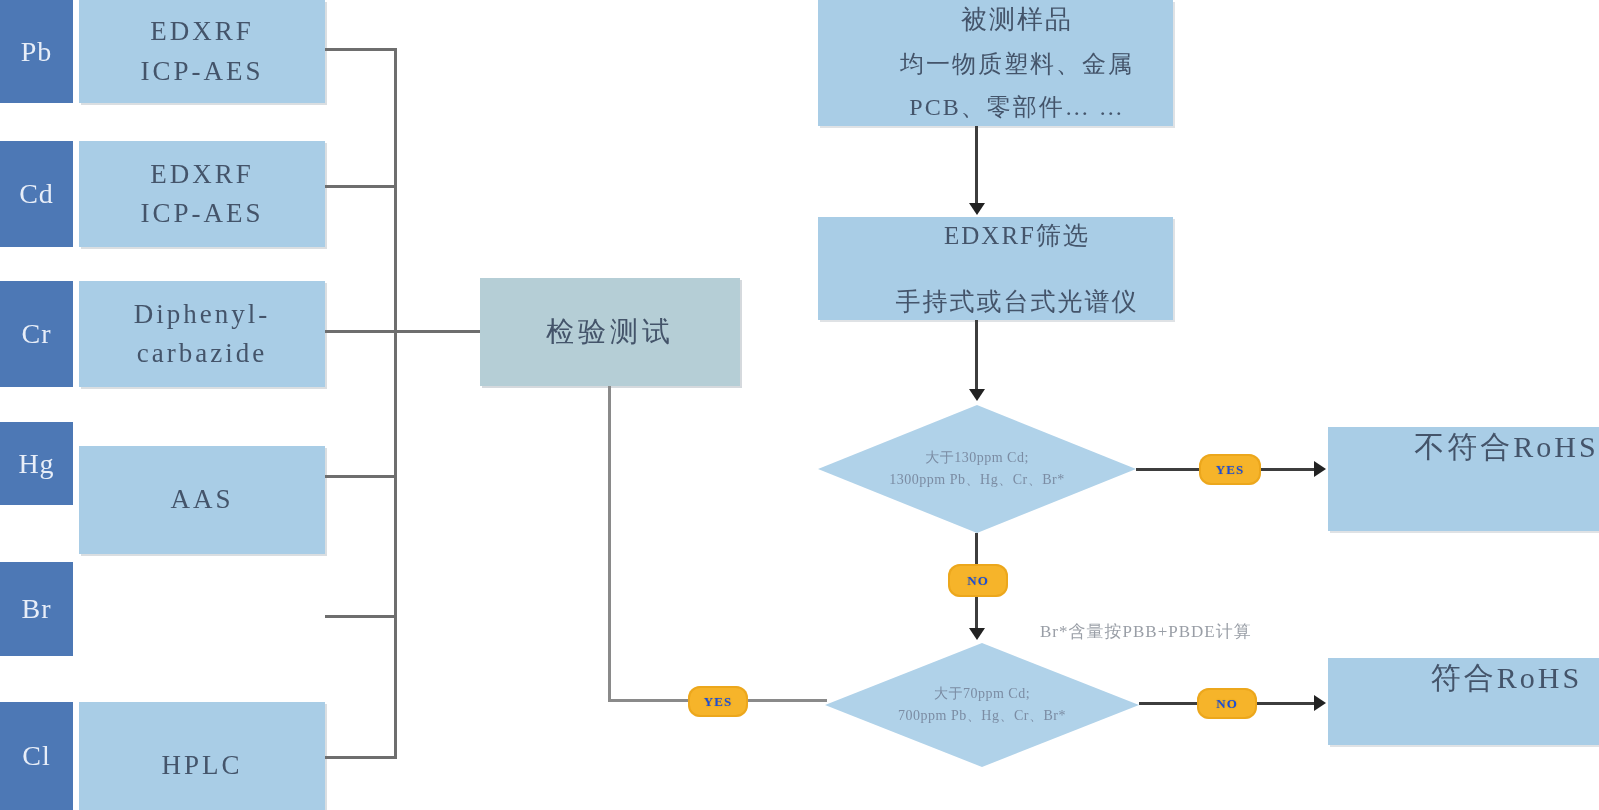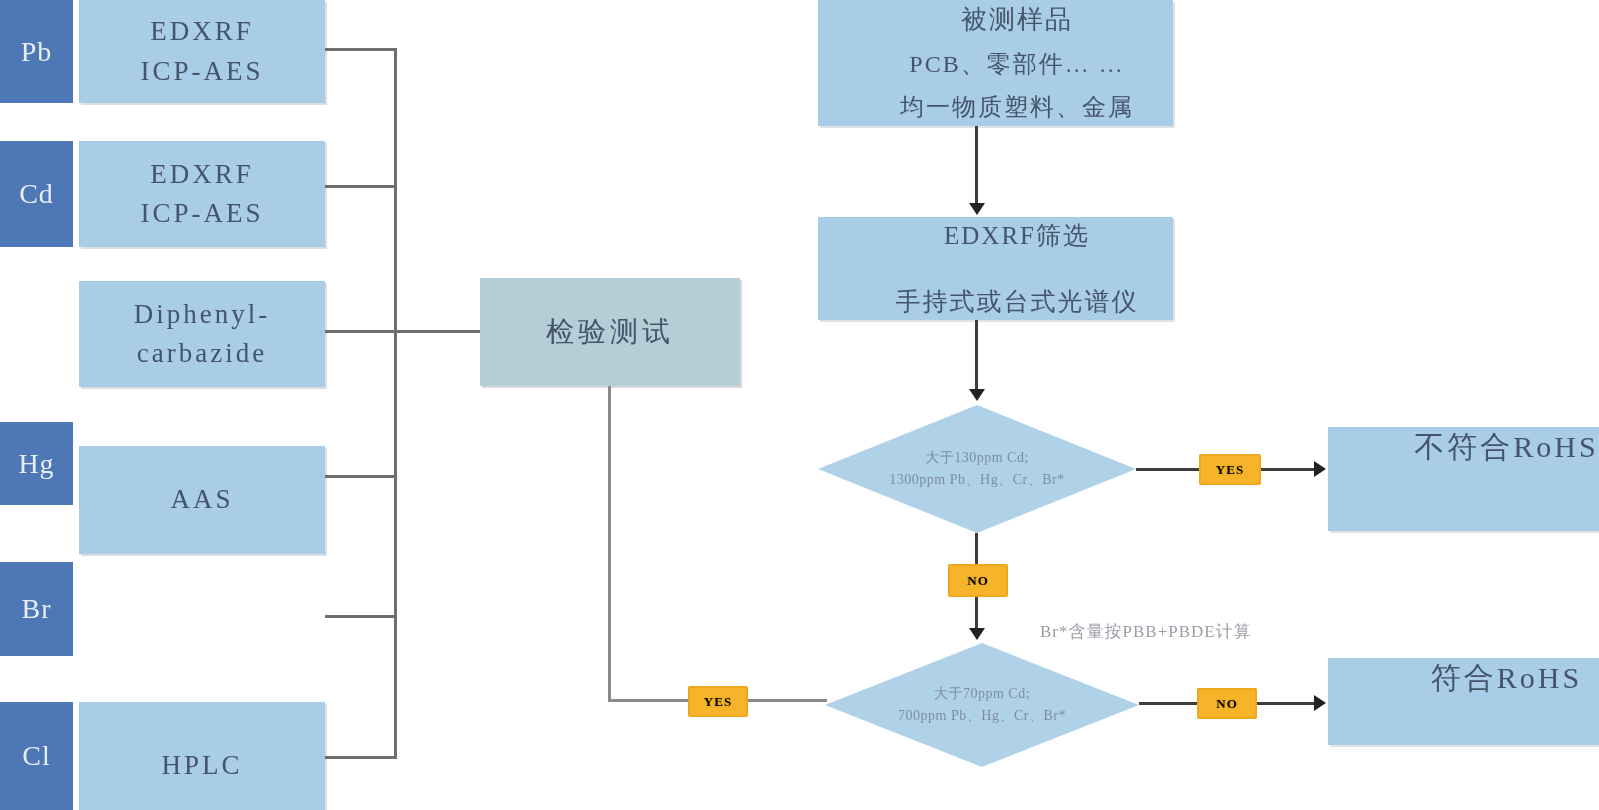--- a/index.html
+++ b/index.html
@@ -53,22 +53,22 @@
   .screen-box{left:818px;top:217px;width:312px;height:103px;font-size:25px;line-height:1.5;letter-spacing:2px;}
   .result-box{left:1328px;width:271px;font-size:30px;letter-spacing:3px;}
   .diamond{
     position:absolute;background:var(--diamond,#b0d2e9);
     clip-path:polygon(50% 0,100% 50%,50% 100%,0 50%);
     display:flex;flex-direction:column;align-items:center;justify-content:center;
     color:var(--diamond-text,#7b8ca3);font-size:14px;line-height:1.55;letter-spacing:.5px;
   }
   .badge{
     position:absolute;display:flex;align-items:center;justify-content:center;
-    background:var(--badge,#f6b42a);border-radius:2px;
-    color:#000000;font-size:13px;font-weight:bold;letter-spacing:1px;
+    background:var(--badge,#f6b42a);border-radius:12px;
+    color:#1d4ed8;font-size:13px;font-weight:bold;letter-spacing:1px;
     text-shadow:0 0 2px #d99a00;box-shadow:inset 0 0 0 2px rgba(225,150,10,.45);z-index:3;
   }
   .annotation{
     position:absolute;left:1040px;top:620px;color:#999ea6;font-size:17px;letter-spacing:1px;
   }
 </style>
 </head>
 <body>
 
 <div class="canvas">
@@ -78,20 +78,21 @@
     <span class="auto-hide-empty">EDXRF</span>
     <span class="auto-hide-empty">ICP-AES</span>
   </div>
 
   <div class="elem-box" style="top:141px;height:106px">Cd</div>
   <div class="method-box" style="top:141px;height:106px">
     <span class="auto-hide-empty">EDXRF</span>
     <span class="auto-hide-empty">ICP-AES</span>
   </div>
 
+  <div class="elem-box" style="top:281px;height:106px">Cr</div>
   <div class="method-box" style="top:281px;height:106px">
     <span class="auto-hide-empty">Diphenyl-</span>
     <span class="auto-hide-empty">carbazide</span>
   </div>
 
   <div class="elem-box" style="top:422px;height:83px">Hg</div>
   <div class="method-box" style="top:446px;height:108px">
     <span class="auto-hide-empty">AAS</span>
 
   </div>
@@ -113,22 +114,22 @@
   <div class="vline" style="left:394px;top:48px;height:711px"></div>
 
   <div class="test-box">检验测试</div>
 
   <div class="vline soft" style="left:608px;top:386px;height:316px"></div>
   <div class="hline soft" style="left:608px;top:699px;width:219px"></div>
   <div class="badge" style="left:688px;top:686px;width:60px;height:31px">YES</div>
 
   <div class="flow-box sample-box">
     <span class="first auto-hide-empty">被测样品</span>
+    <span class="auto-hide-empty">均一物质塑料、金属</span>
     <span class="auto-hide-empty">PCB、零部件… …</span>
-    <span class="auto-hide-empty">均一物质塑料、金属</span>
   </div>
 
   <div class="vline dark" style="left:975px;top:126px;height:78px"></div>
   <div class="arrow-down" style="left:969px;top:203px"></div>
 
   <div class="flow-box screen-box">
     <span class="auto-hide-empty">EDXRF筛选</span>
     <span class="auto-hide-empty">手持式或台式光谱仪</span>
   </div>
 

